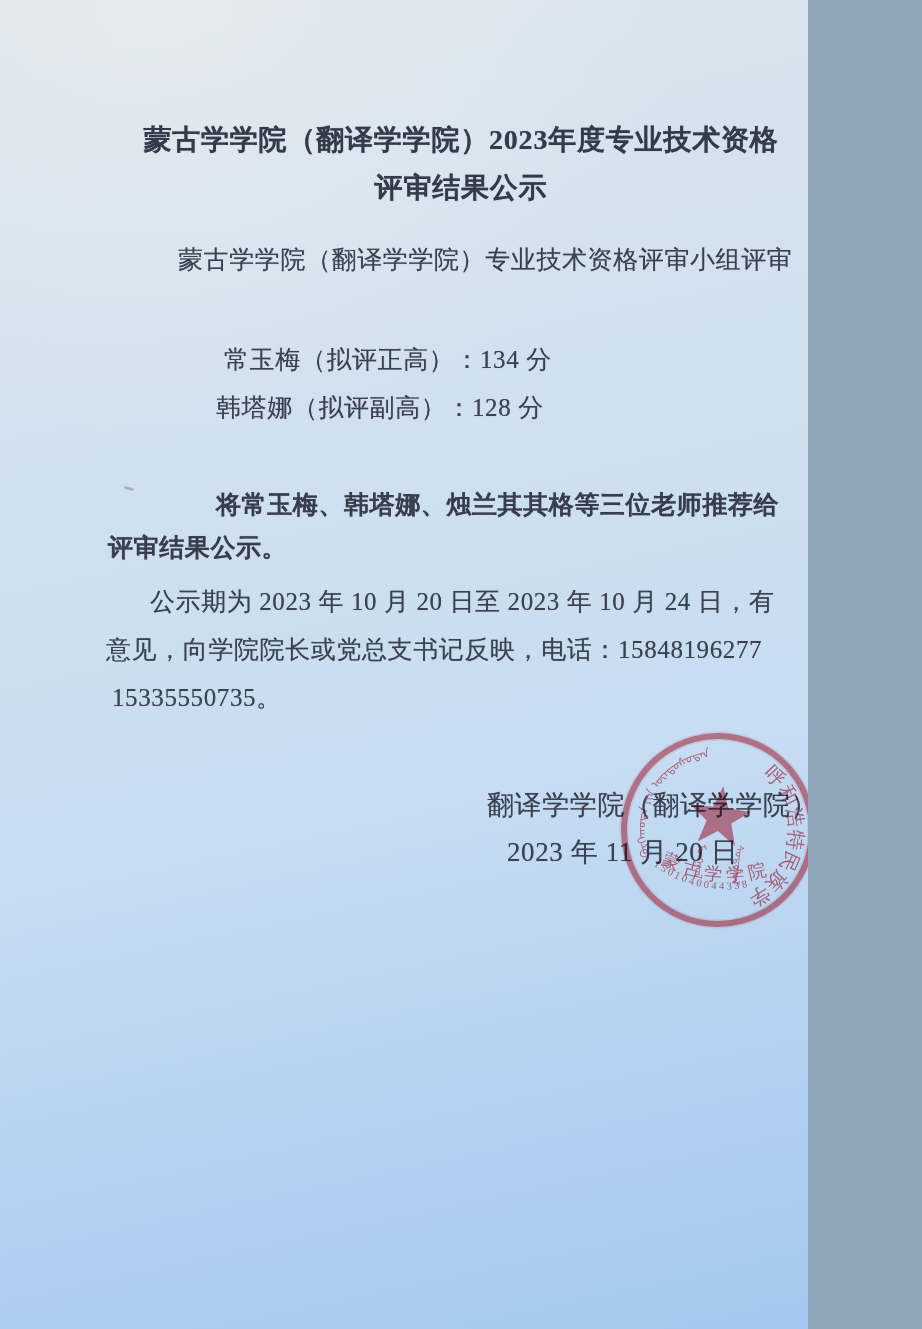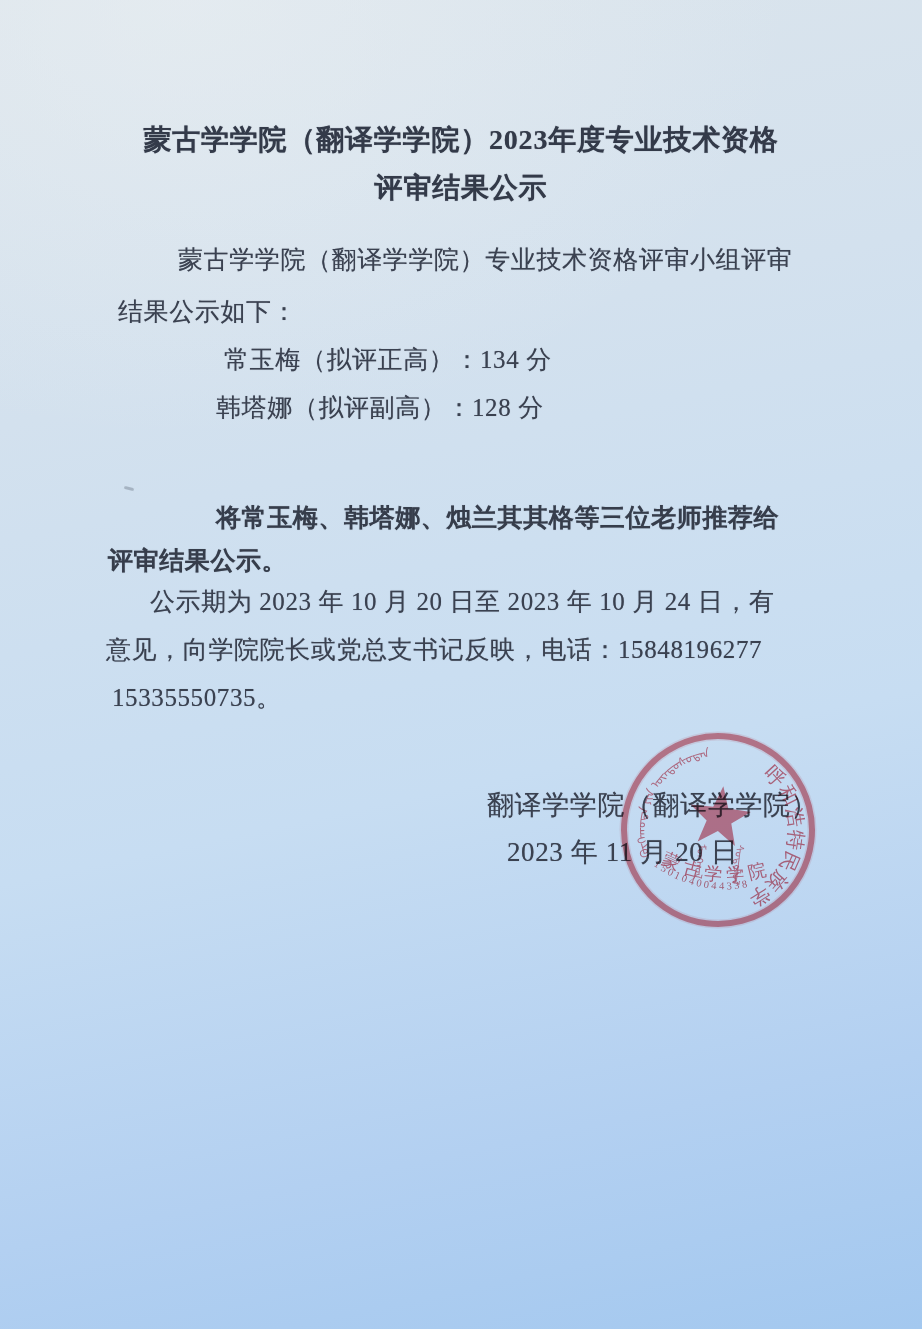--- a/index.html
+++ b/index.html
@@ -1,18 +1,18 @@
 <!DOCTYPE html>
 <html lang="zh"><head>
 <meta charset="utf-8">
 <style>
   html,body{margin:0;padding:0;background:#8fa6b8;}
   .page{
     position:relative;
-    width:922px;height:1329px;
+    width:808px;height:1329px;
     overflow:hidden;
     background:
       radial-gradient(120% 60% at 20% 0%, rgba(235,240,243,.55) 0%, rgba(235,240,243,0) 55%),
       linear-gradient(168deg,#dce5ec 0%, #d3e1ee 28%, #c7ddf2 58%, #b3d0f1 82%, #a3c8ef 100%);
     font-family:"Liberation Serif","DejaVu Serif",serif;
   }
   .line{
     position:absolute;
     font-size:25px;
     line-height:36px;
@@ -20,21 +20,21 @@
     color:#3a4150;
     white-space:pre;
     text-shadow:0 0 0.7px rgba(58,65,80,.55);
   }
   .title{
     left:0;width:922px;text-align:center;
     font-size:28px;font-weight:700;color:#333a49;
     letter-spacing:0.8px;
     text-shadow:0 0 0.8px rgba(50,57,72,.6);
   }
-  .bold{font-weight:700;color:#363d4b;margin-top:13px;}
+  .bold{font-weight:700;color:#363d4b;}
   .sig{font-size:27px;}
   .speck{
     position:absolute;left:124px;top:487px;width:10px;height:3px;
     background:rgba(95,105,122,.38);border-radius:2px;
     transform:rotate(14deg);filter:blur(.5px);
   }
   .seal{
     position:absolute;left:608px;top:720px;width:220px;height:220px;
     transform:rotate(7deg);
     mix-blend-mode:multiply;
@@ -44,21 +44,20 @@
 </style>
 </head>
 <body>
 
 <div class="page">
 
   <div class="line title" style="top:122px">蒙古学学院（翻译学学院）2023年度专业技术资格</div>
   <div class="line" style="left:178px;top:242px">蒙古学学院（翻译学学院）专业技术资格评审小组评审</div>
 
   <div class="line title" style="top:170px">评审结果公示</div>
-  <div class="line" style="left:118px;top:294px">结果公示如下：</div>
 
   <div class="line" style="left:224px;top:342px">常玉梅（拟评正高）：134 分</div>
   <div class="line" style="left:216px;top:390px">韩塔娜（拟评副高）：128 分</div>
 
   <div class="line bold" style="left:216px;top:487px">将常玉梅、韩塔娜、烛兰其其格等三位老师推荐给</div>
   <div class="line bold" style="left:108px;top:530px">评审结果公示。</div>
 
   <div class="line" style="left:150px;top:584px">公示期为 2023 年 10 月 20 日至 2023 年 10 月 24 日，有</div>
   <div class="line" style="left:106px;top:632px">意见，向学院院长或党总支书记反映，电话：15848196277</div>
   <div class="line" style="left:112px;top:680px">15335550735。</div>

